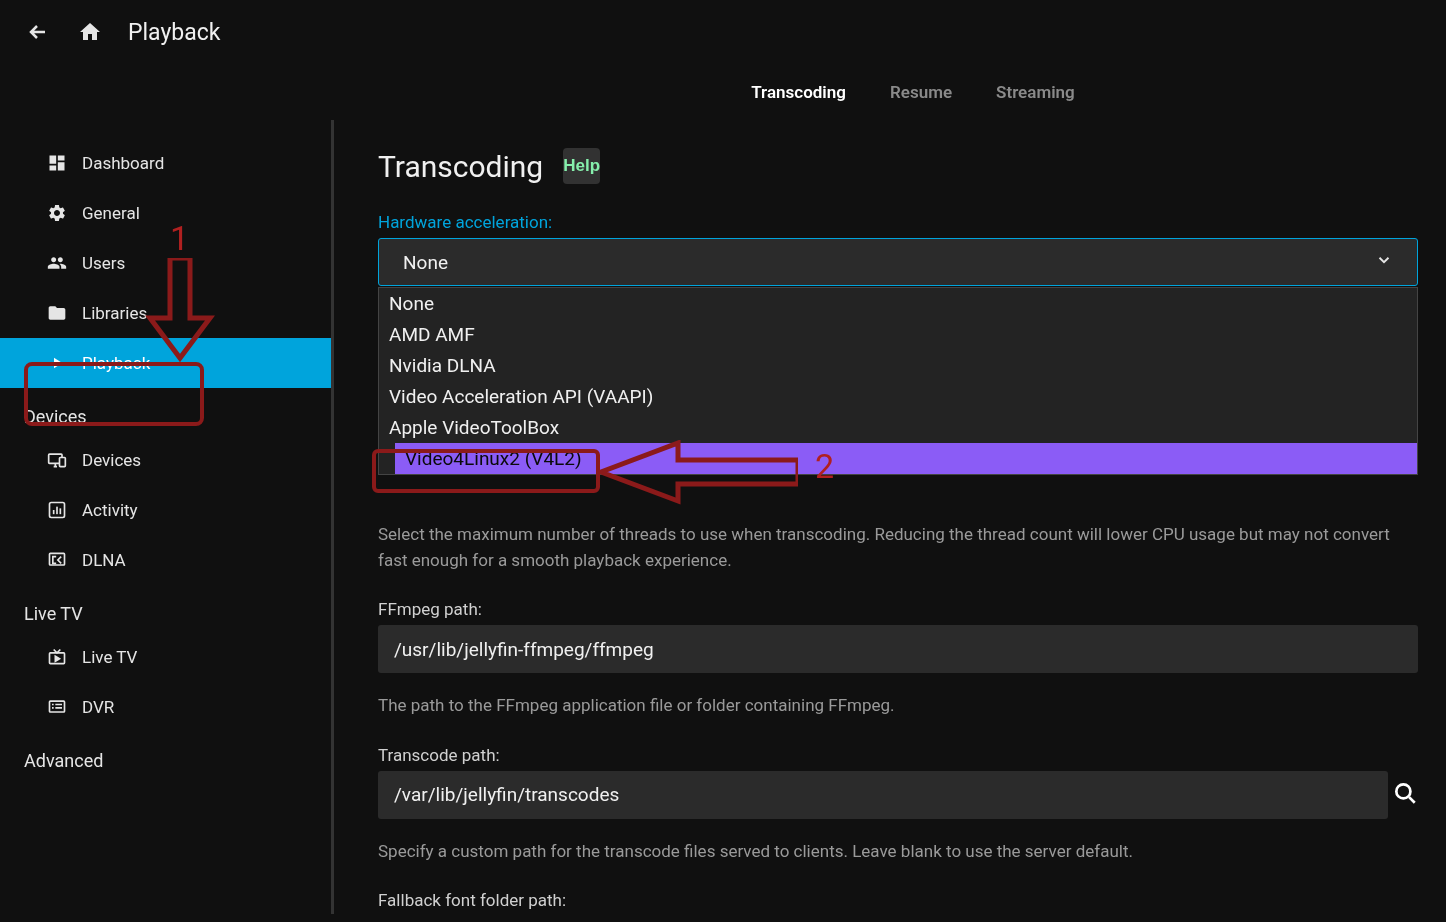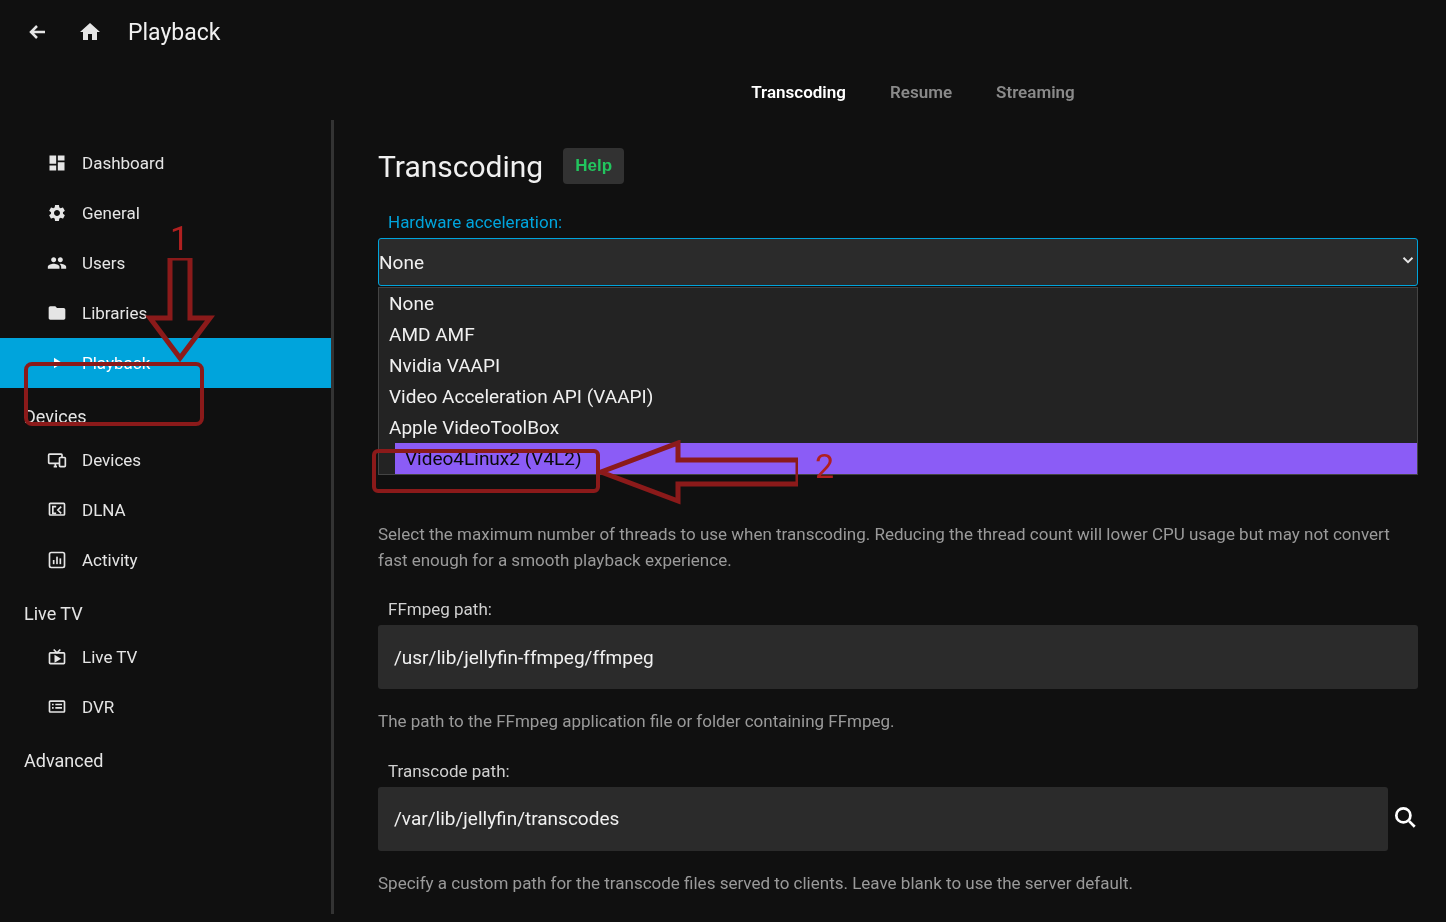--- a/index.html
+++ b/index.html
@@ -94,44 +94,43 @@
     gap: 20px;
     margin-bottom: 28px;
   }
   .section-title {
     font-size: 30px;
     font-weight: 400;
     color: #f0f0f0;
   }
   .help-btn {
     background: #323232;
-    color: #22c55e;
+    color: #86efac;
     border: none;
-    padding: 8px 12px;
+    padding: 8px 0;
     font-size: 17px;
     font-weight: 600;
     border-radius: 4px;
     cursor: pointer;
   }
   .field-label {
     font-size: 17px;
     color: #00a4dc;
     margin-bottom: 6px;
-    margin-left: 10px;
   }
   .field-label.plain { color: #d0d0d0; }
   .select-wrap {
     position: relative;
     border: 1px solid #00a4dc;
     background: #2b2b2b;
     border-radius: 3px;
     height: 48px;
     display: flex;
     align-items: center;
-    padding: 0 0;
+    padding: 0 24px;
     cursor: pointer;
     margin-bottom: 0;
   }
   .select-value {
     font-size: 19px;
     color: #f0f0f0;
     flex: 1;
   }
   .chev {
     color: #e5e5e5;
@@ -161,21 +160,21 @@
     font-size: 17px;
     color: #9a9a9a;
     margin-top: 20px;
     line-height: 1.5;
     margin-bottom: 26px;
   }
   .text-input {
     background: #2b2b2b;
     border: none;
     border-radius: 3px;
-    height: 64px;
+    height: 48px;
     padding: 0 16px;
     font-size: 19px;
     color: #f0f0f0;
     width: 100%;
     display: flex;
     align-items: center;
   }
   .input-row {
     display: flex;
     align-items: center;
@@ -318,37 +317,37 @@
         <svg width="20" height="20" viewBox="0 0 24 24" fill="none" stroke="currentColor" stroke-width="2">
             <rect x="2" y="5" width="16" height="11" rx="1"></rect>
             <path d="M8 20h4M10 16v4"></path>
             <rect x="15" y="9" width="7" height="11" rx="1" fill="#101010"></rect>
           </svg>
       </span>
       <span>Devices</span>
     </div>
     <div class="side-item">
       <span class="side-icon">
-        <svg width="20" height="20" viewBox="0 0 24 24" fill="none" stroke="currentColor" stroke-width="2">
-            <rect x="3" y="4" width="18" height="14" rx="1"></rect>
-            <path d="M17 8l-4 4 4 4M11 8H7v8h4"></path>
-          </svg>
-      </span>
-      <span>DLNA</span>
-    </div>
-    <div class="side-item">
-      <span class="side-icon">
         <svg width="20" height="20" viewBox="0 0 24 24" fill="currentColor">
             <rect x="3" y="3" width="18" height="18" rx="2" fill="none" stroke="currentColor" stroke-width="2"></rect>
             <rect x="7" y="12" width="2" height="5"></rect>
             <rect x="11" y="8" width="2" height="9"></rect>
             <rect x="15" y="10" width="2" height="7"></rect>
           </svg>
       </span>
       <span>Activity</span>
+    </div>
+    <div class="side-item">
+      <span class="side-icon">
+        <svg width="20" height="20" viewBox="0 0 24 24" fill="none" stroke="currentColor" stroke-width="2">
+            <rect x="3" y="4" width="18" height="14" rx="1"></rect>
+            <path d="M17 8l-4 4 4 4M11 8H7v8h4"></path>
+          </svg>
+      </span>
+      <span>DLNA</span>
     </div>
 
     <div class="side-section">Live TV</div>
     <div class="side-item">
       <span class="side-icon">
         <svg width="20" height="20" viewBox="0 0 24 24" fill="none" stroke="currentColor" stroke-width="2">
             <rect x="3" y="7" width="18" height="13" rx="1"></rect>
             <path d="M8 3l4 4 4-4"></path>
             <path d="M10 11l5 3-5 3z" fill="currentColor"></path>
           </svg>
@@ -379,21 +378,21 @@
       <div class="select-wrap">
         <div class="select-value">None</div>
         <div class="chev">
           <svg width="18" height="18" viewBox="0 0 24 24" fill="none" stroke="currentColor" stroke-width="2.5">
               <path d="M6 9l6 6 6-6"></path>
             </svg>
         </div>
         <div class="dropdown">
           <div class="dd-option">None</div>
           <div class="dd-option">AMD AMF</div>
-          <div class="dd-option">Nvidia VAAPI</div>
+          <div class="dd-option">Nvidia DLNA</div>
           <div class="dd-option">Video Acceleration API (VAAPI)</div>
           <div class="dd-option">Apple VideoToolBox</div>
           <div class="dd-option highlight">Video4Linux2 (V4L2)</div>
         </div>
       </div>
     </div>
 
     <div class="spacer-after-dd"></div>
 
     <div class="help-text">Select the maximum number of threads to use when transcoding. Reducing the thread count will lower CPU usage but may not convert fast enough for a smooth playback experience.</div>

